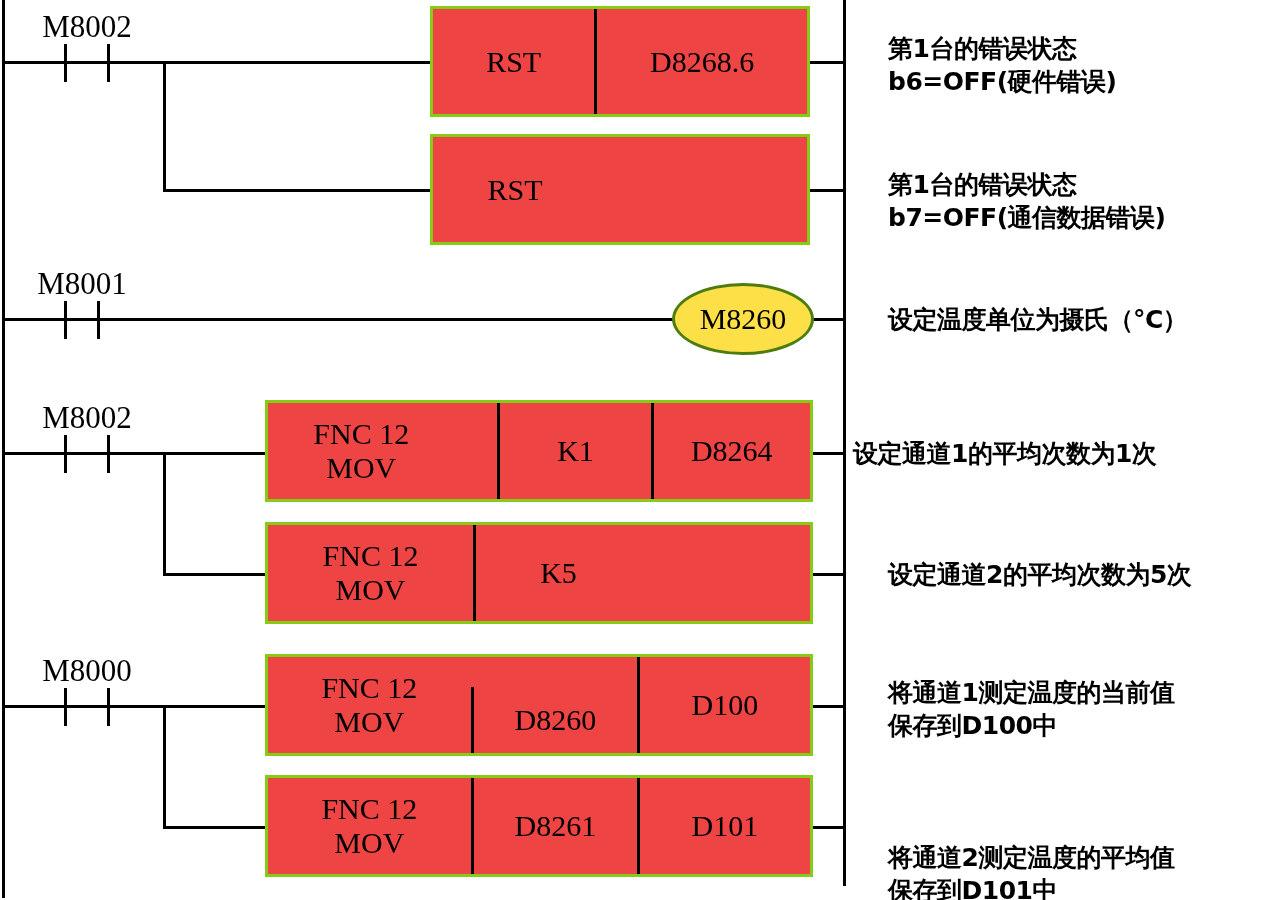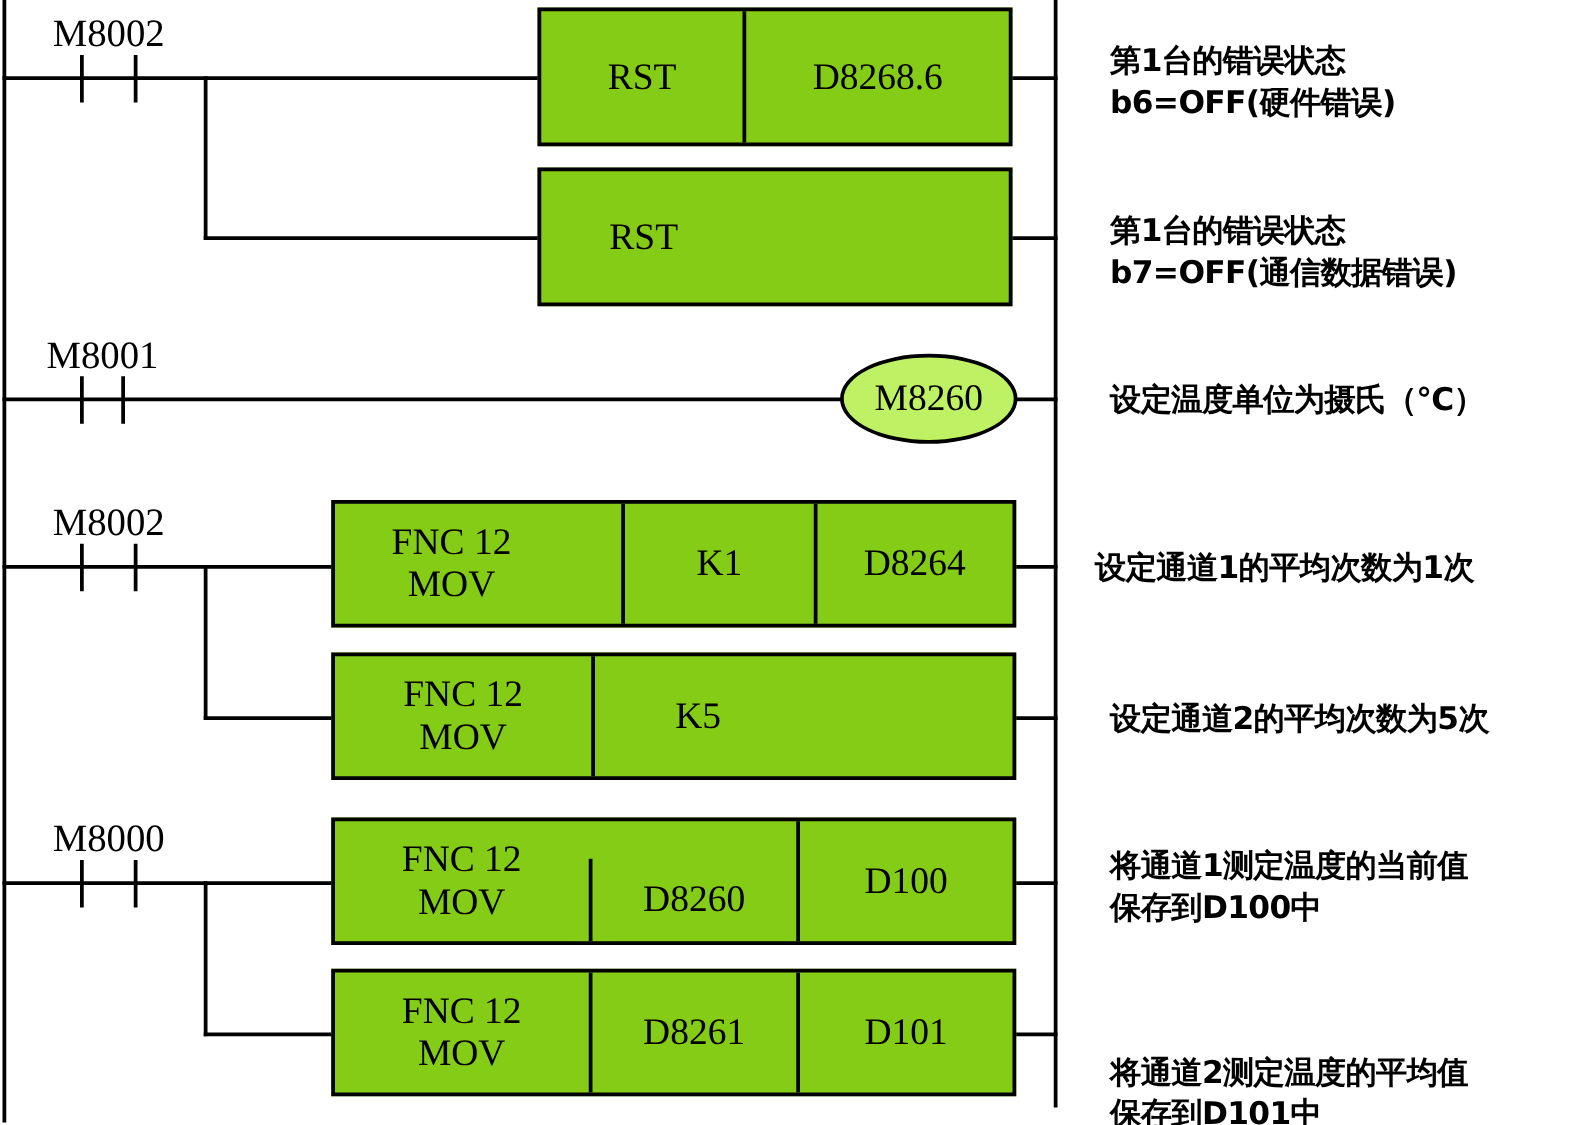--- a/index.html
+++ b/index.html
@@ -13,30 +13,30 @@
 
   
   .contact{position:absolute;}
   .contact .bar{position:absolute;width:3px;height:38px;background:#000;top:0;}
   .contact .bar.left{left:0;}
   .contact .bar.right{right:0;}
   .contact .lbl{position:absolute;left:50%;transform:translateX(-50%);
                 bottom:40px;white-space:nowrap;font-size:31px;line-height:1;}
 
   
-  .ibox{position:absolute;border:3px solid #000000;box-sizing:border-box;
-        display:flex;background:#84cc16;}
+  .ibox{position:absolute;border:3px solid #84cc16;box-sizing:border-box;
+        display:flex;background:#ef4444;}
   .ibox .cell{display:flex;align-items:center;justify-content:center;
               box-sizing:border-box;text-align:center;font-size:30px;line-height:1.12;}
   .ibox .cell.div{border-left:3px solid #000;}
 
   
-  .coil{position:absolute;border:3px solid #000000;border-radius:50%;
+  .coil{position:absolute;border:3px solid #4d7c0f;border-radius:50%;
         box-sizing:border-box;display:flex;align-items:center;justify-content:center;
-        font-size:30px;background:#bef264;}
+        font-size:30px;background:#fde047;}
 
   
   .note{position:absolute;font-family:"DejaVu Sans",sans-serif;
         font-size:25px;line-height:1.32;font-weight:700;white-space:pre-line;
         letter-spacing:-0.5px;}
 </style>
 </head>
 <body>
 
 <div id="canvas">
@@ -103,21 +103,21 @@
     <div class="cell div" style="width:168px;margin-left:43px;">K1</div>
     <div class="cell div" style="width:175px;">D8264</div>
   </div>
 
   <div class="ibox" style="left:265px;top:522px;width:548px;height:102px;">
     <div class="cell" style="width:205px;white-space:pre-line;">FNC 12
 MOV</div>
     <div class="cell div" style="width:168px;">K5</div>
   </div>
 
-  <div class="note" style="left:876px;top:437px;text-align:center;">设定通道1的平均次数为1次</div>
+  <div class="note" style="left:853px;top:437px;text-align:center;">设定通道1的平均次数为1次</div>
   <div class="note" style="left:888px;top:558px;">设定通道2的平均次数为5次</div>
 
   <div class="wire-h" style="left:2px;top:705px;width:265px;"></div>
   <div class="wire-v" style="left:163px;top:705px;height:124px;"></div>
   <div class="wire-h" style="left:163px;top:826px;width:104px;"></div>
   <div class="wire-h" style="left:812px;top:705px;width:34px;"></div>
   <div class="wire-h" style="left:812px;top:826px;width:34px;"></div>
 
   <div class="contact" style="left:64px;top:688px;width:46px;height:38px;">
     <div class="bar left"></div>

